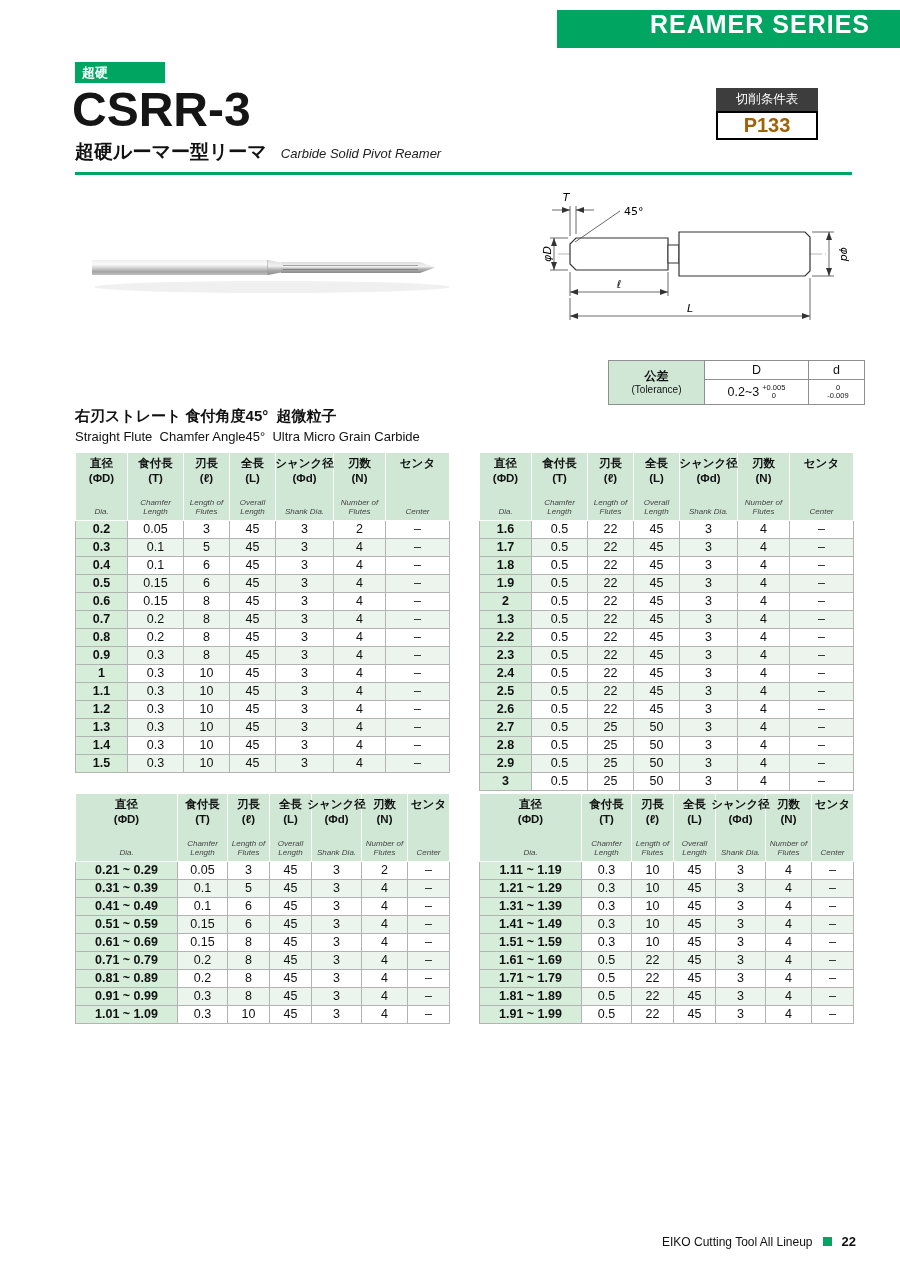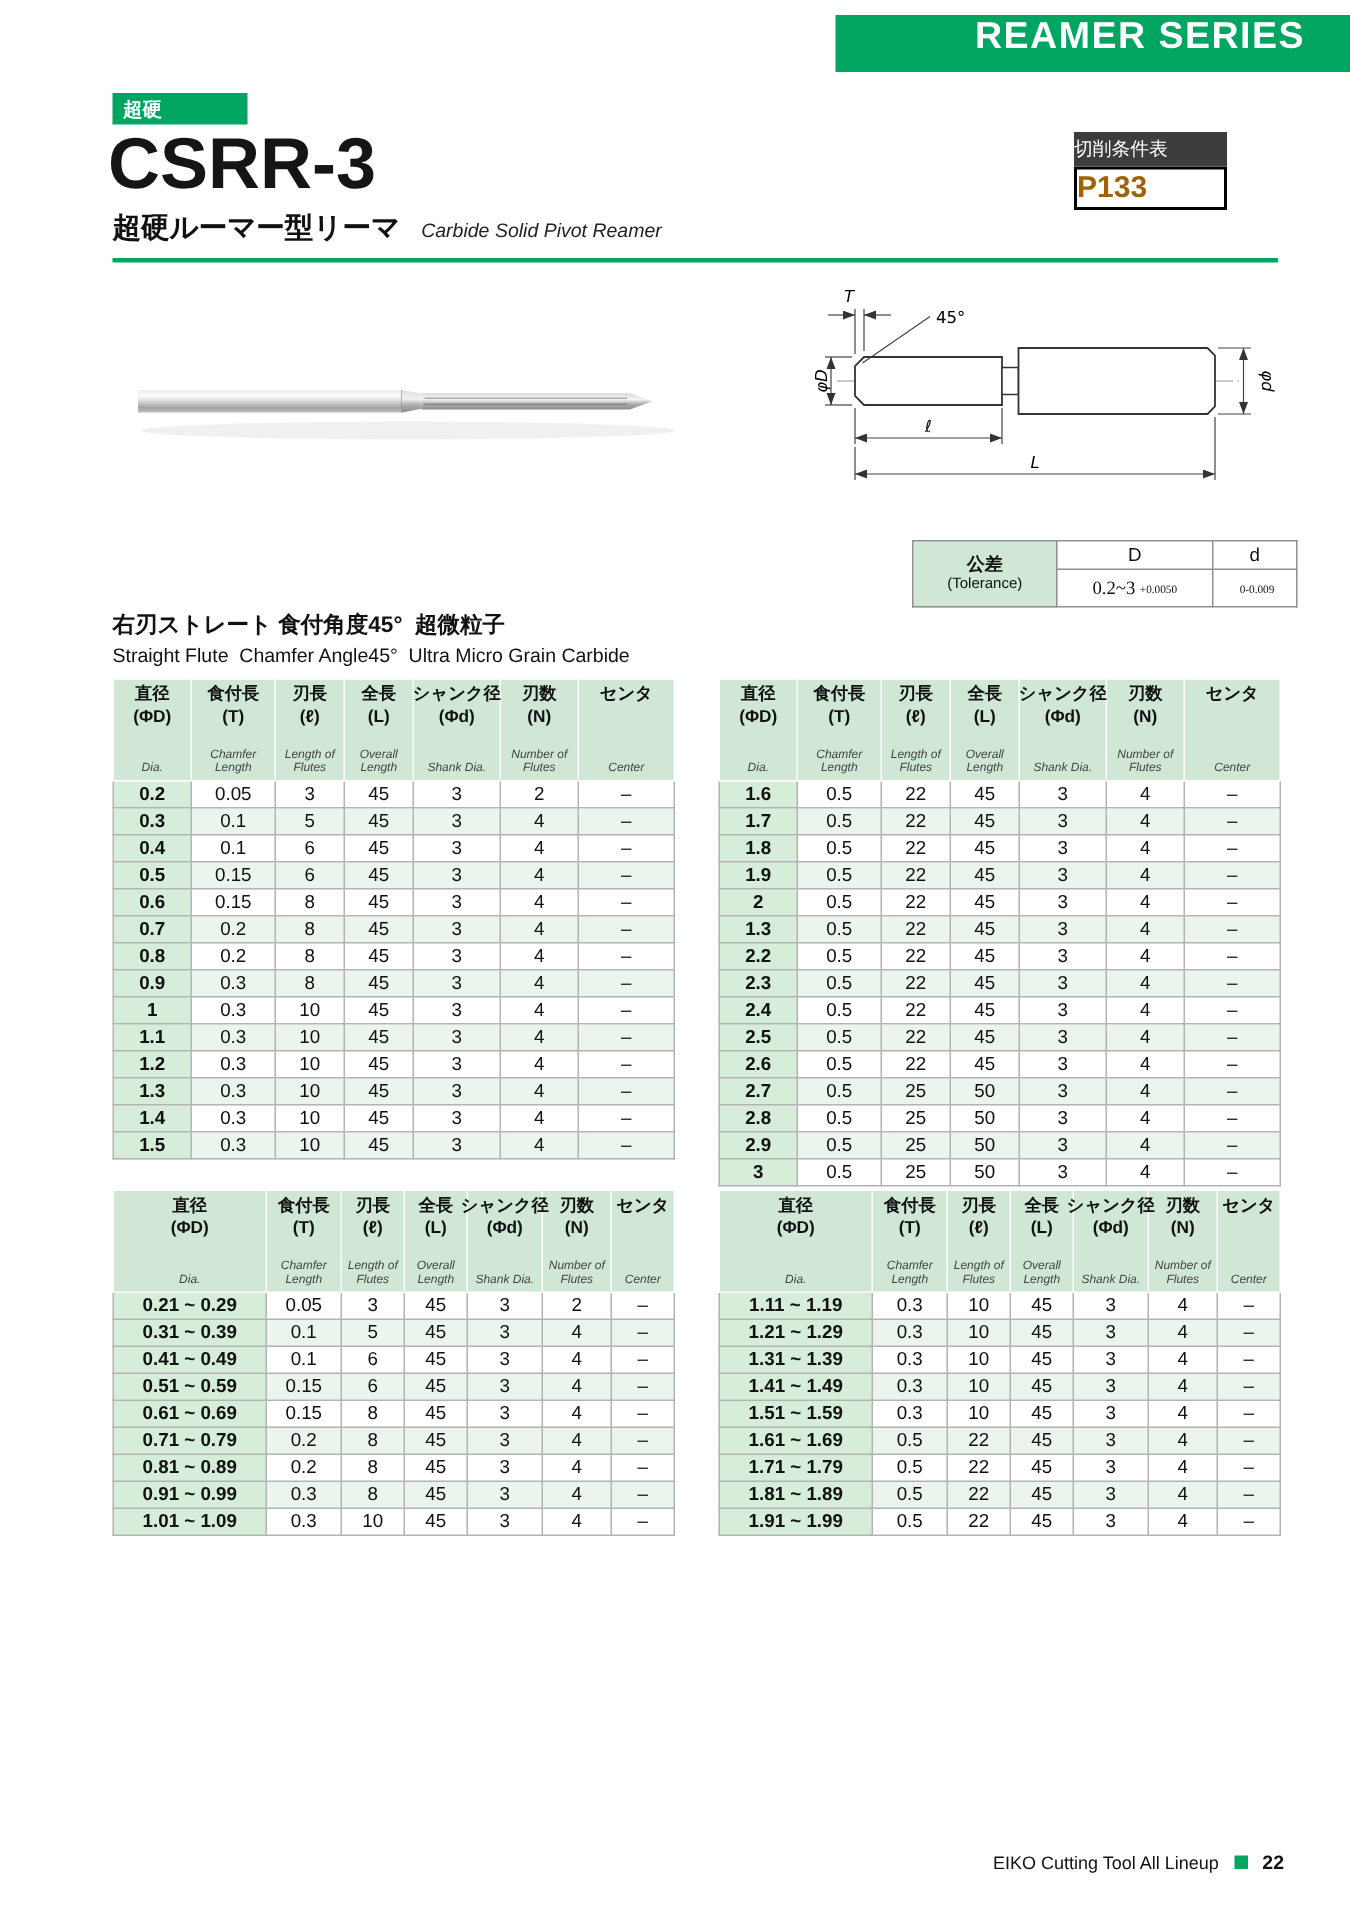--- a/index.html
+++ b/index.html
@@ -26,43 +26,43 @@
 
   .category-tag{
     position:absolute;left:75px;top:62px;width:90px;height:21px;
     background:var(--green);color:#fff;font-size:13px;font-weight:bold;
     line-height:21px;padding-left:7px;
   }
   .model{
     position:absolute;left:72px;top:84px;font-size:48px;font-weight:bold;
     color:#151515;line-height:1.1;
   }
-  .ref-box{position:absolute;left:716px;top:88px;width:102px;text-align:left;}
+  .ref-box{position:absolute;left:716px;top:88px;width:102px;text-align:center;}
   .ref-label{background:#3d3d3d;color:#fff;font-size:12.5px;padding:3px 0;}
   .ref-page{border:2px solid #000;background:#fff;color:#a16207;font-size:20px;font-weight:bold;padding:1px 0;}
 
   .subtitle{
     position:absolute;left:75px;top:139px;width:777px;
     border-bottom:3px solid var(--green);padding-bottom:7px;
   }
   .sub-jp{font-size:19px;font-weight:bold;}
   .sub-en{font-size:13px;font-style:italic;margin-left:14px;color:#222;}
 
   .photo{position:absolute;left:82px;top:190px;width:375px;height:160px;}
   .diagram{position:absolute;left:542px;top:188px;width:330px;height:152px;}
 
   
   .tol-table{position:absolute;left:608px;top:360px;border-collapse:collapse;font-size:12px;}
   .tol-table td,.tol-table th{border:1px solid #8f8f8f;text-align:center;background:#fff;}
   .tol-title{background:var(--header-green)!important;width:96px;font-weight:bold;line-height:1.25;padding:2px 4px;margin-left:36px;}
   .tol-title .tol-en{font-weight:normal;font-size:10px;}
   .tol-table th{font-weight:normal;height:19px;font-size:12.5px;width:104px;}
   .tol-table th.small{width:56px;}
-  .tol-val{height:25px;font-size:12.5px;font-family:Liberation Serif, serif;}
-  .stack{display:inline-flex;flex-direction:row;font-size:7.5px;line-height:1.1;vertical-align:middle;margin-left:3px;text-align:center;}
+  .tol-val{height:25px;font-size:12.5px;}
+  .stack{display:inline-flex;flex-direction:column;font-size:7.5px;line-height:1.1;vertical-align:middle;margin-left:3px;text-align:center;}
 
   .desc{position:absolute;left:75px;top:407px;}
   .desc-jp{font-weight:bold;font-size:15px;white-space:pre;}
   .desc-en{font-size:13px;white-space:pre;margin-top:3px;}
 
   .tables-top{position:absolute;left:75px;top:452px;display:flex;gap:29px;align-items:flex-start;}
   .tables-bottom{position:absolute;left:75px;top:793px;display:flex;gap:29px;align-items:flex-start;}
 
   .spec-table{border-collapse:collapse;width:374px;table-layout:fixed;font-size:12.5px;}
   .spec-table th{background:var(--header-green);border:1.5px solid #fff;padding:3px 1px 4px;vertical-align:top;}

